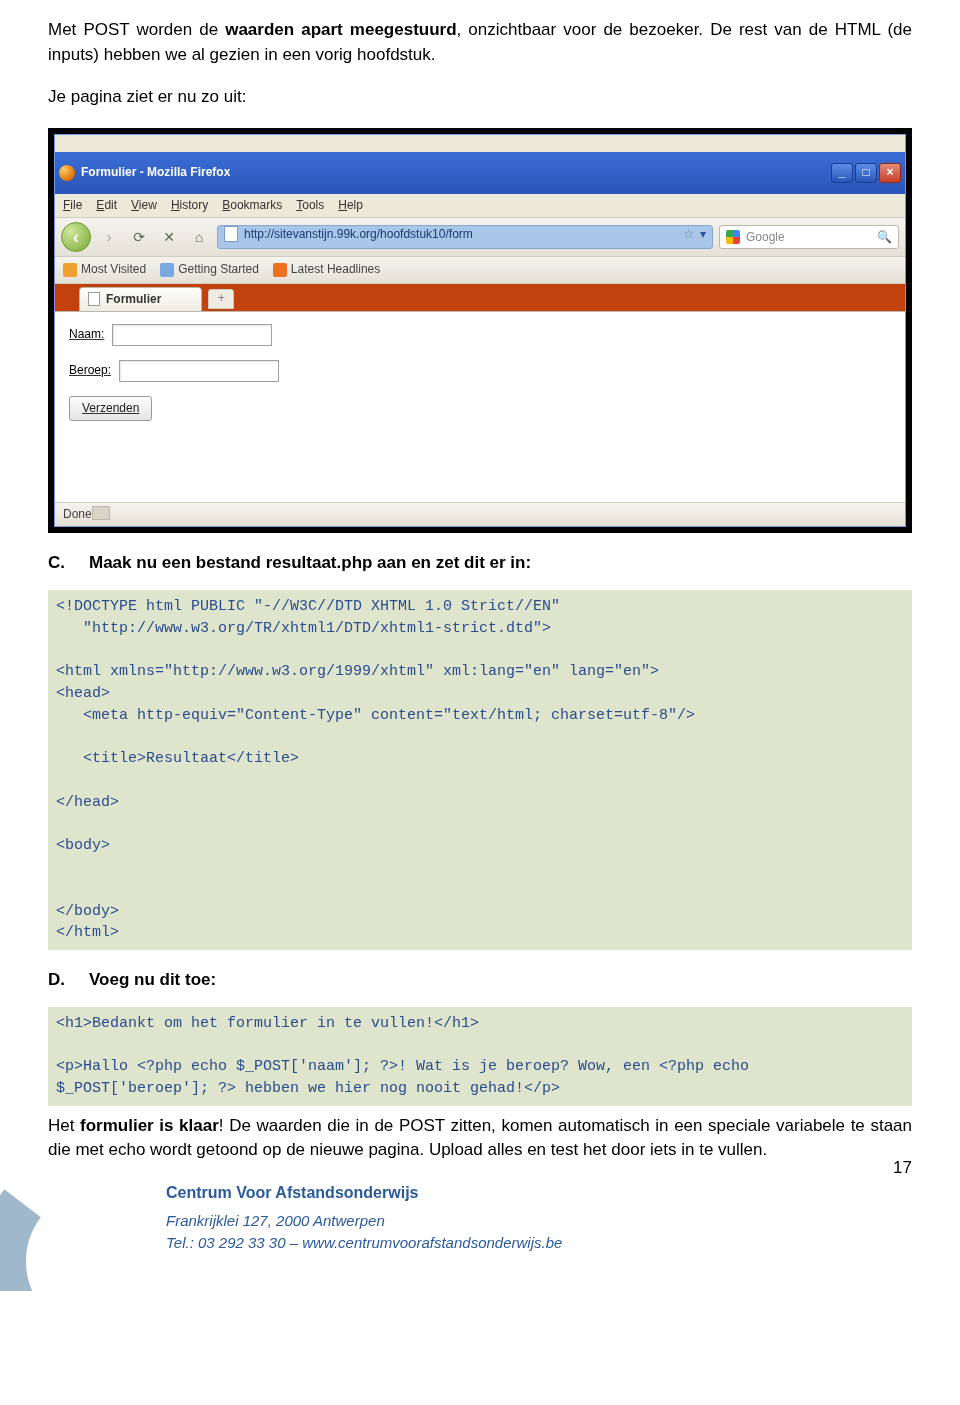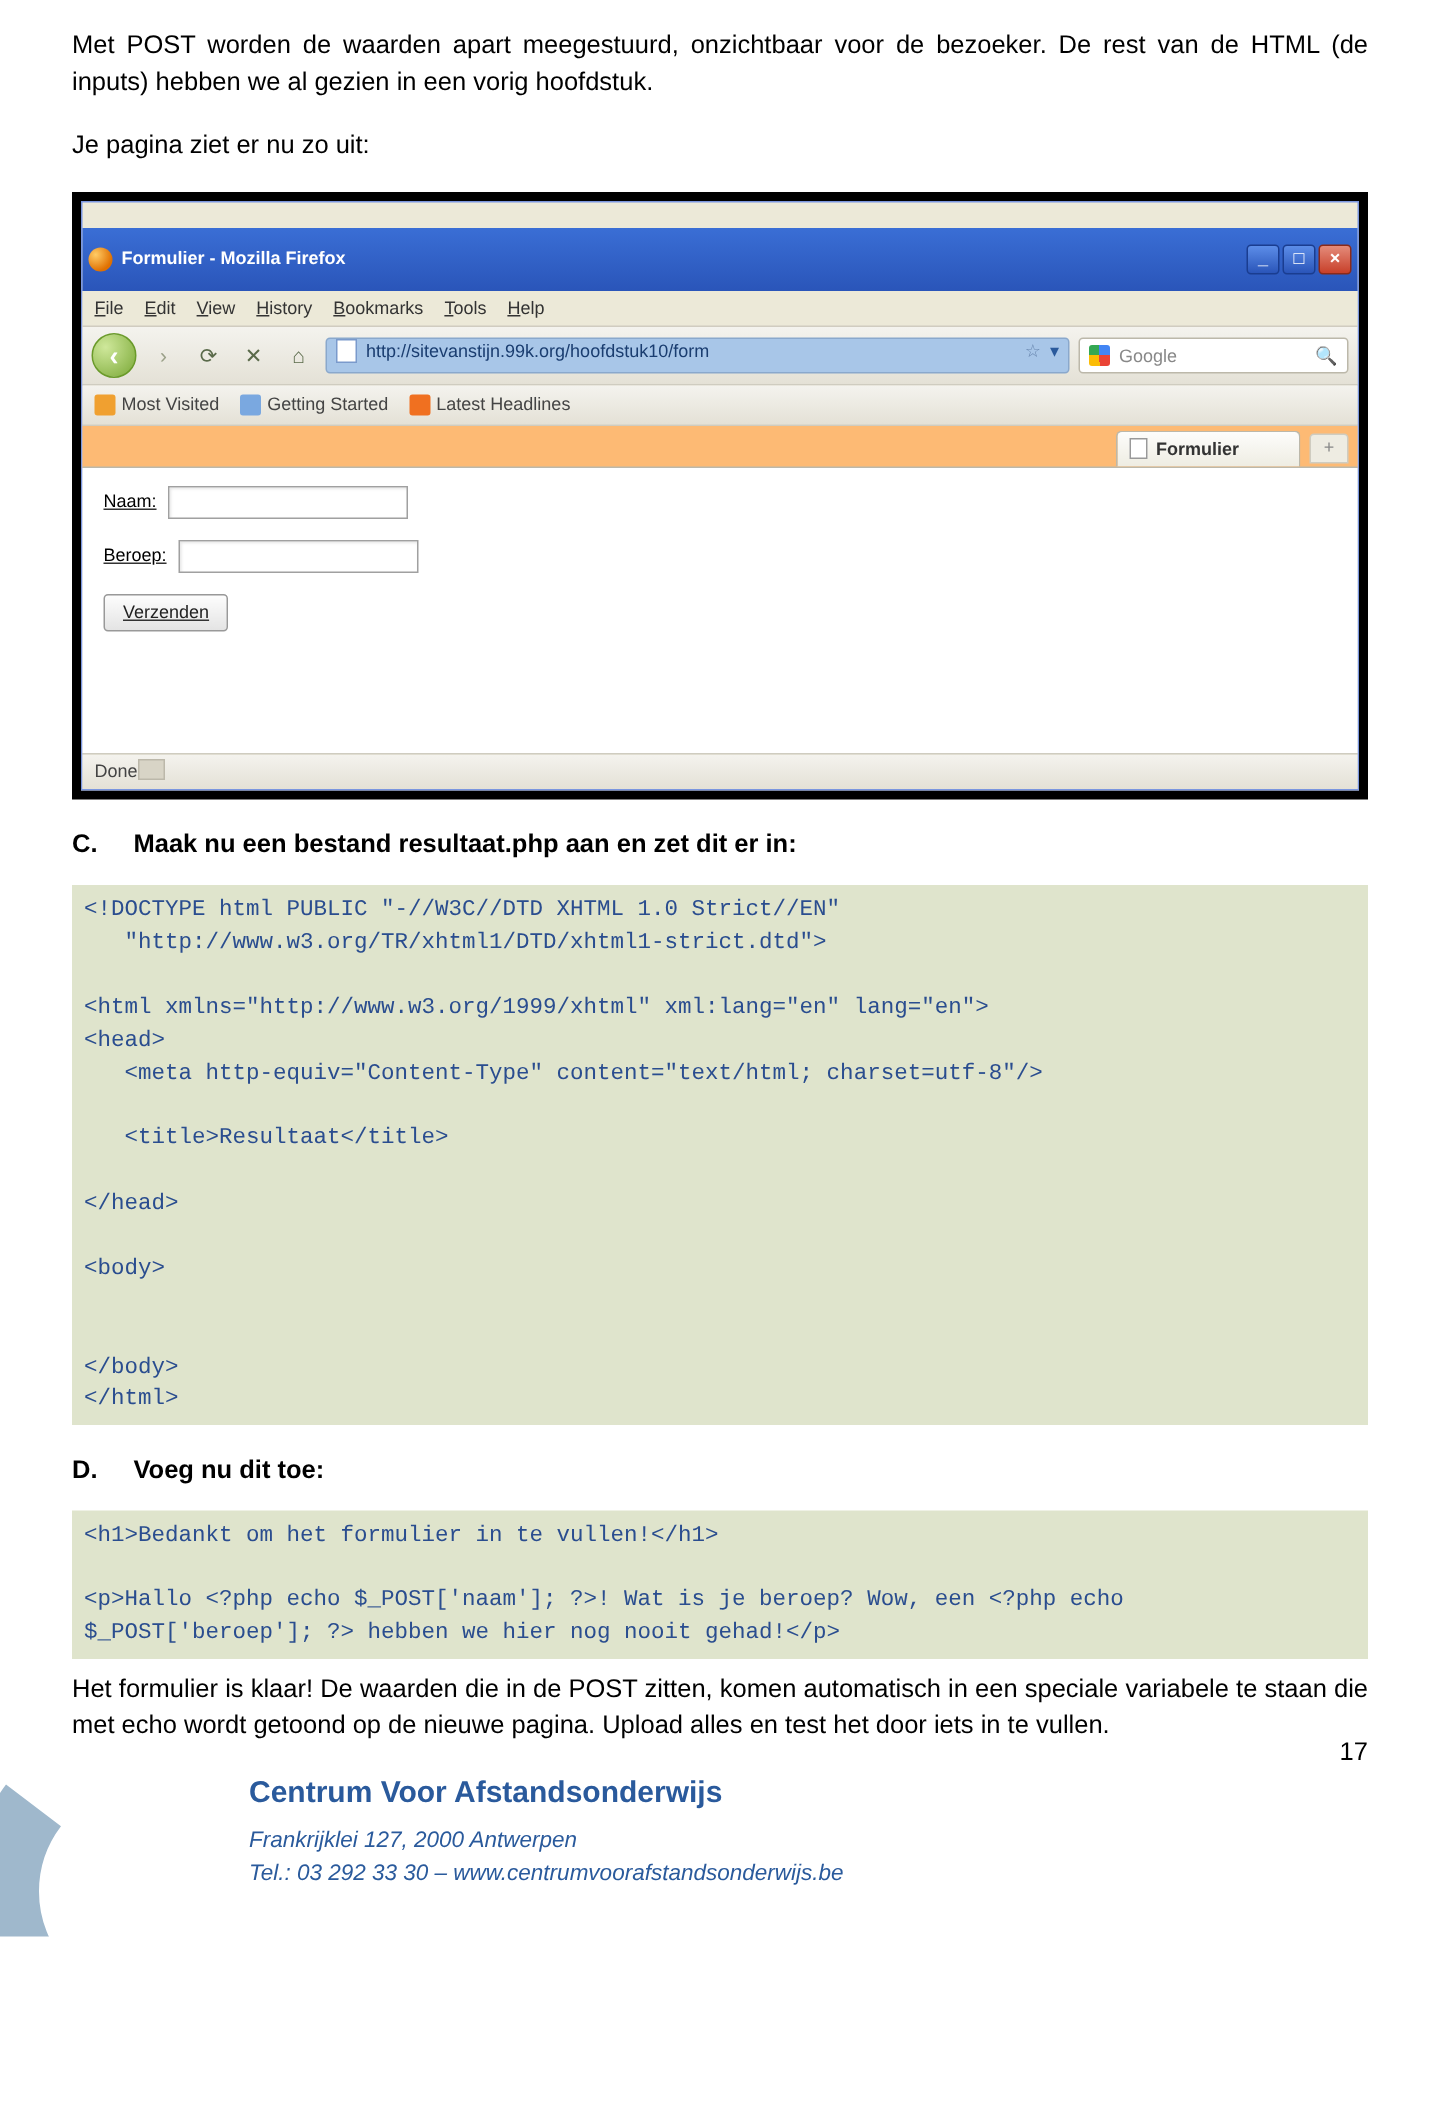--- a/index.html
+++ b/index.html
@@ -39,21 +39,21 @@
   .footer {
     margin-top: 6px;
     padding-left: 118px;
     padding-bottom: 10px;
     position: relative;
     height: 110px;
   }
   .footer .title {
     color: #2a5a9c;
     font-weight: bold;
-    font-size: 20px;
+    font-size: 16px;
   }
   .footer .addr {
     color: #2a5a9c;
     font-style: italic;
     font-size: 15px;
     margin-top: 6px;
   }
   .footer .tel {
     color: #2a5a9c;
     font-style: italic;
@@ -177,24 +177,23 @@
     border-bottom: 1px solid #cfccc0;
     color: #444;
   }
   .bk { display:flex; align-items:center; gap:4px; }
   .bk .bic { width:14px;height:14px; display:inline-block; }
   .bic.orange{ background:#f0a030; border-radius:2px;}
   .bic.blue{ background:#7aa8e0; border-radius:2px;}
   .bic.rss{ background:#f07020; border-radius:2px;}
   .ff-tabbar {
     display: flex; align-items: center;
-    background: #fdba74;
+    background: #c2410c;
     border-bottom: 1px solid #bcb8aa;
-    padding: 3px 6px 0 14px;
-    justify-content: flex-end;
+    padding: 3px 6px 0 24px;
   }
   .ff-tab {
     background: linear-gradient(#fdfdfb,#eeece2);
     border: 1px solid #bcb8aa;
     border-bottom: none;
     border-radius: 4px 4px 0 0;
     padding: 3px 40px 3px 8px;
     display:flex; align-items:center; gap:6px;
     font-weight: bold;
     color:#333;
@@ -222,21 +221,21 @@
     color:#222;
   }
   .ff-status {
     background: linear-gradient(#f4f3ee,#e4e1d6);
     border-top:1px solid #cfccc0;
     padding: 3px 8px;
     display:flex; justify-content:flex-start;
     color:#444;
   }
   .ff-status .sbar { width:18px;height:14px;background:#d8d4c6;border:1px solid #bcb8aa;}
-  .inline-bold { font-weight: normal; margin-top: 45px; }
+  .inline-bold { font-weight: bold; margin-top: 45px; }
 </style>
 </head>
 <body>
 
 <div class="page">
 
   <p class="para justify">
     <span>Met POST worden de </span><span class="inline-bold">waarden apart meegestuurd</span><span>, onzichtbaar voor de bezoeker. De rest van de HTML (de inputs) hebben we al gezien in een vorig hoofdstuk.</span>
   </p>
 

